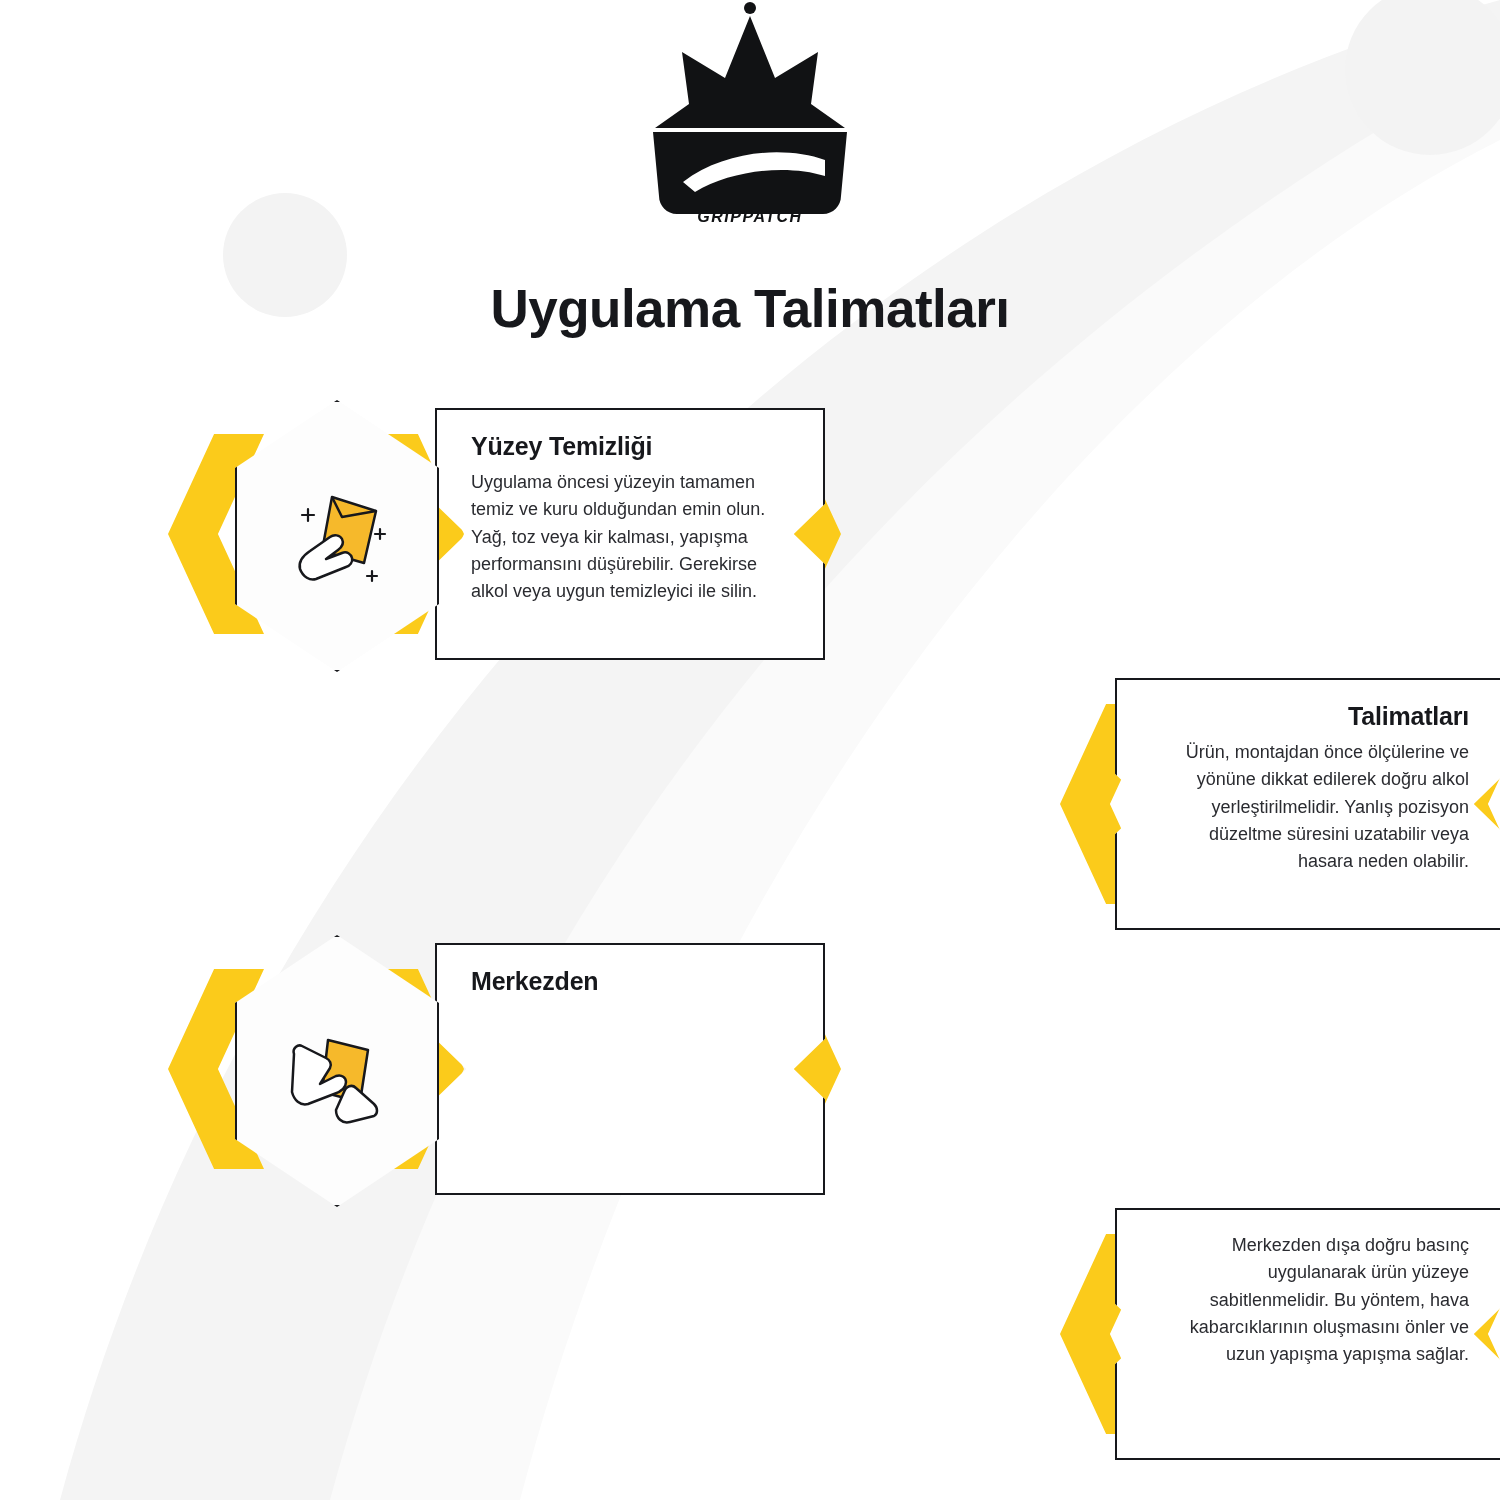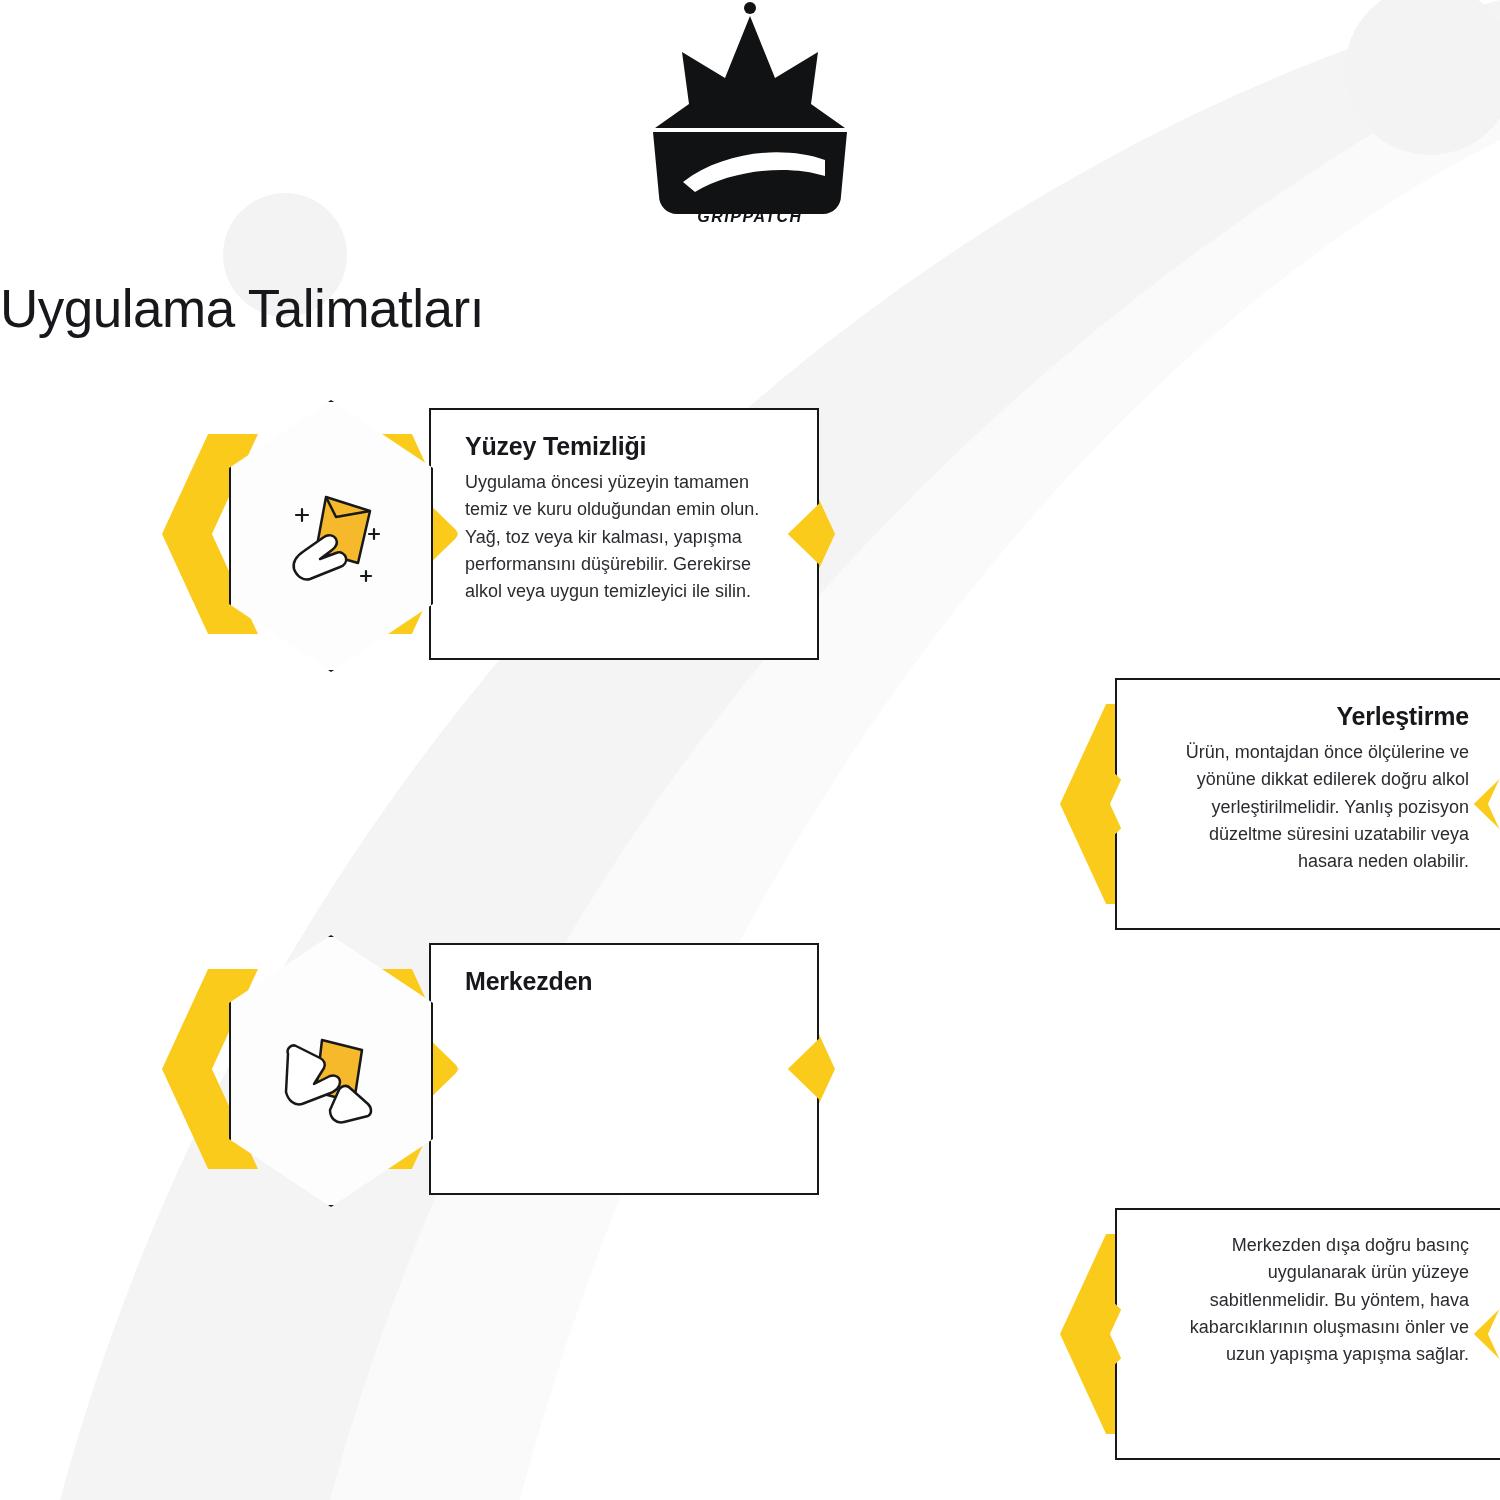--- a/index.html
+++ b/index.html
@@ -35,36 +35,36 @@
     z-index: 3;
     text-align: left;
   }
 
   
   .page-title {
     position: absolute;
     top: 278px;
     left: 0;
     width: 100%;
-    text-align: left;
+    text-align: center;
     font-size: 53px;
-    font-weight: 400;
+    font-weight: 700;
     letter-spacing: -0.5px;
     color: #17181c;
     z-index: 3;
   }
 
   
   .step {
     position: absolute;
     z-index: 2;
     width: 1020px;
     height: 270px;
   }
-  .step.left  { left: 144px; text-decoration: underline; }
+  .step.left  { left: 150px; text-decoration: underline; }
   .step.right { left: 770px; }
 
   .step-inner {
     position: relative;
     width: 100%;
     height: 100%;
   }
 
   
   .hex {
@@ -187,21 +187,21 @@
     </div>
   </div>
 </div>
 
 <div class="step right" style="top:670px;">
   <div class="step-inner">
     <div class="chev l chev-c"></div>
     <div class="chev l chev-a"></div>
 
     <div class="plaque">
-      <h3>Yerleştirme</h3>
+      <h3>Talimatları</h3>
       <p>Ürün, montajdan önce ölçülerine ve yönüne dikkat edilerek doğru alkol yerleştirilmelidir. Yanlış pozisyon düzeltme süresini uzatabilir veya hasara neden olabilir.</p>
     </div>
   </div>
 </div>
 
 <div class="step left" style="top:935px;">
   <div class="step-inner">
     <div class="chev l chev-a"></div>
     <div class="chev r chev-b"></div>
     <div class="chev r chev-c"></div>

